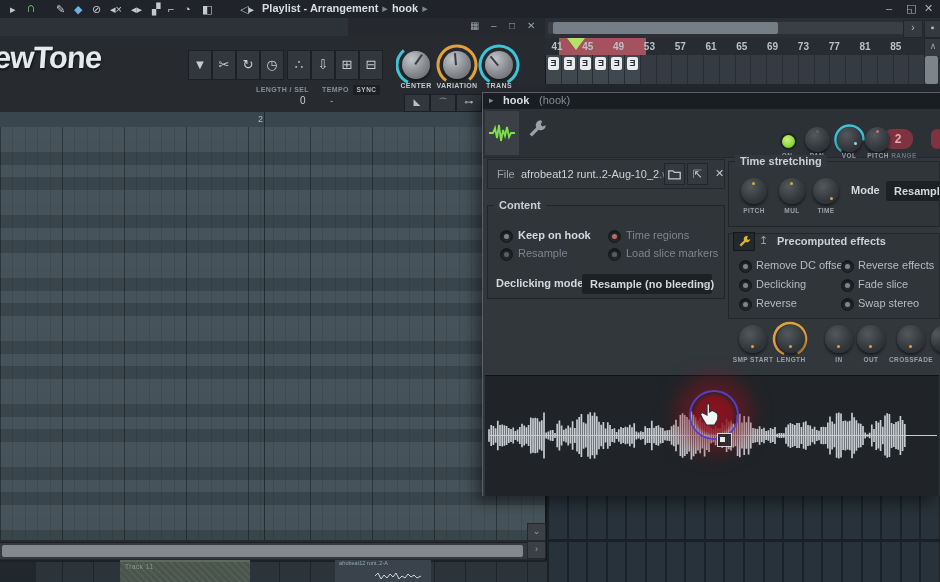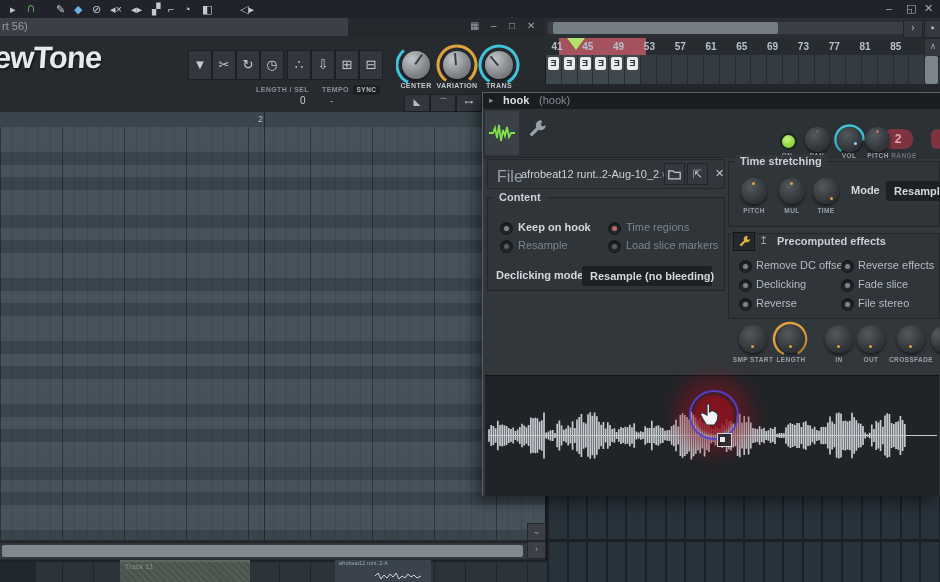--- a/index.html
+++ b/index.html
@@ -82,21 +82,21 @@
   #panel-hdr .nm{position:absolute;left:20px;top:1px;font-size:11px;font-weight:bold;color:#d8dde1;}
   #panel-hdr .pr{position:absolute;left:56px;top:1px;font-size:11px;color:#858c92;}
   #tabstrip{position:absolute;left:0;top:16px;width:458px;height:48px;background:#2c3136;border-bottom:1px solid #24282c;}
   #tab-wave{position:absolute;left:2px;top:2px;width:34px;height:44px;background:#3a4046;}
   #tab-wrench{position:absolute;left:44px;top:10px;width:24px;height:26px;color:#9aa1a7;}
   .led{position:absolute;width:13px;height:13px;border-radius:50%;background:radial-gradient(circle at 40% 35%,#c8f07e,#8ed83e 60%,#5ca324);border:2px solid #1e2226;}
   .pill{position:absolute;height:20px;background:#7e3340;border-radius:9px;color:#e6a8b0;font-size:12px;font-weight:bold;text-align:center;line-height:20px;}
   .tiny-lbl{position:absolute;font-size:6.5px;font-weight:bold;color:#98a0a6;letter-spacing:.4px;transform:translateX(-50%);}
   .tiny-lbl.dim{color:#6b7278;}
   #file-row{position:absolute;left:4px;top:66px;width:238px;height:30px;background:#31363b;border:1px solid #23272b;box-sizing:border-box;}
-  #file-row .fl{position:absolute;left:9px;top:8px;font-size:16px;color:#9aa1a7;}
+  #file-row .fl{position:absolute;left:9px;top:8px;font-size:11px;color:#9aa1a7;}
   #file-row .fn{position:absolute;left:33px;top:8px;font-size:11px;color:#ccd2d6;white-space:nowrap;}
   #file-row .ext{color:#848b91;}
   .mini-btn{position:absolute;top:3px;width:21px;height:22px;background:#34393f;border:1px solid #212529;
     color:#c2c8cd;font-size:11px;text-align:center;line-height:21px;box-sizing:border-box;}
   .grp{position:absolute;background:#30353a;border:1px solid #22262a;box-sizing:border-box;}
   .grp-title{position:absolute;top:-7px;left:6px;background:#32373c;padding:0 5px;font-size:11px;font-weight:bold;color:#c9cfd4;}
   .radio{position:absolute;width:11px;height:11px;border-radius:50%;background:#23282c;border:1px solid #15181b;box-shadow:inset 0 1px 2px rgba(0,0,0,.6);}
   .radio i{position:absolute;left:3px;top:3px;width:5px;height:5px;border-radius:50%;background:#7d858b;}
   .radio.red i{background:#c06a66;}
   .radio.dis i{background:#565d63;}
@@ -138,28 +138,28 @@
     <span class="tb-ico" style="left:56px">✎</span>
     <span class="tb-ico blue" style="left:74px">◆</span>
     <span class="tb-ico" style="left:92px">⊘</span>
     <span class="tb-ico" style="left:110px">◂×</span>
     <span class="tb-ico" style="left:131px">◂▸</span>
     <span class="tb-ico" style="left:152px">▞</span>
     <span class="tb-ico" style="left:168px">⌐</span>
     <span class="tb-ico" style="left:184px">◔</span>
     <span class="tb-ico" style="left:202px">◧</span>
     <span class="tb-ico" style="left:240px">◁▸</span>
+    <span id="tb-title">
+      <span>Playlist - Arrangement</span><span class="sep">▸</span><span>hook</span><span class="sep">▸</span>
+    </span>
     <span class="wctl" style="left:886px">–</span>
     <span class="wctl" style="left:906px">◱</span>
     <span class="wctl" style="left:924px">✕</span>
   </div>
 
-  <div class="abs" id="behindbar">
-    <span>rt 56)</span>
-  </div>
   <div class="abs" id="nt-titlebar">
     <span class="ntc" style="left:122px">▦</span>
     <span class="ntc" style="left:143px">–</span>
     <span class="ntc" style="left:161px">□</span>
     <span class="ntc" style="left:179px">✕</span>
   </div>
 
   <div class="abs" id="newtone">
     <div id="nt-logo">ewTone</div>
 
@@ -312,21 +312,21 @@
       <span class="fn"><span>afrobeat12 runt..2-Aug-10_2</span><span class="ext">.wav</span></span>
       <div class="mini-btn" style="left:176px">
         <svg style="margin:5px auto 0" width="13" height="11" viewBox="0 0 16 13">
           <path d="M1 2h5l2 2h7v8H1z" fill="none" stroke="#c2c8cd" stroke-width="1.6"></path>
         </svg>
       </div>
       <div class="mini-btn" style="left:199px"><span>⇱</span></div>
       <div class="mini-btn" style="left:221px;border:none;background:transparent"><span>✕</span></div>
     </div>
 
-    <div class="grp" style="left:4px;top:104px;width:238px;height:94px">
+    <div class="grp" style="left:4px;top:112px;width:238px;height:94px">
       <span class="grp-title">Content</span>
       <div class="radio" style="left:12px;top:24px">
           <i></i>
         </div>
       <span class="opt-lbl" style="left:30px;top:23px">Keep on hook</span>
       <div class="radio dis" style="left:12px;top:42px">
           <i></i>
         </div>
       <span class="opt-lbl dis" style="left:30px;top:41px">Resample</span>
       <div class="radio red" style="left:120px;top:24px">
@@ -386,21 +386,21 @@
           <i></i>
         </div>
       <span class="cb-lbl" style="left:129px;top:25px">Reverse effects</span>
       <div class="radio" style="left:112px;top:45px">
           <i></i>
         </div>
       <span class="cb-lbl" style="left:129px;top:44px">Fade slice</span>
       <div class="radio" style="left:112px;top:64px">
           <i></i>
         </div>
-      <span class="cb-lbl" style="left:129px;top:63px">File stereo</span>
+      <span class="cb-lbl" style="left:129px;top:63px">Swap stereo</span>
     </div>
 
     <svg class="abs" style="left:254px;top:228px" width="204" height="40">
       <circle cx="53" cy="18" r="16" fill="none" stroke="#e0a23c" stroke-width="2.5" stroke-dasharray="86 15" transform="rotate(112 53 18)"></circle>
     </svg>
     <div class="dknob" style="left:256px;top:232px;width:28px;height:28px">
         <div class="dot" style="left:12px;top:20px"></div>
       </div>
     <div class="dknob" style="left:294px;top:232px;width:28px;height:28px">
         <div class="dot" style="left:12px;top:20px"></div>

